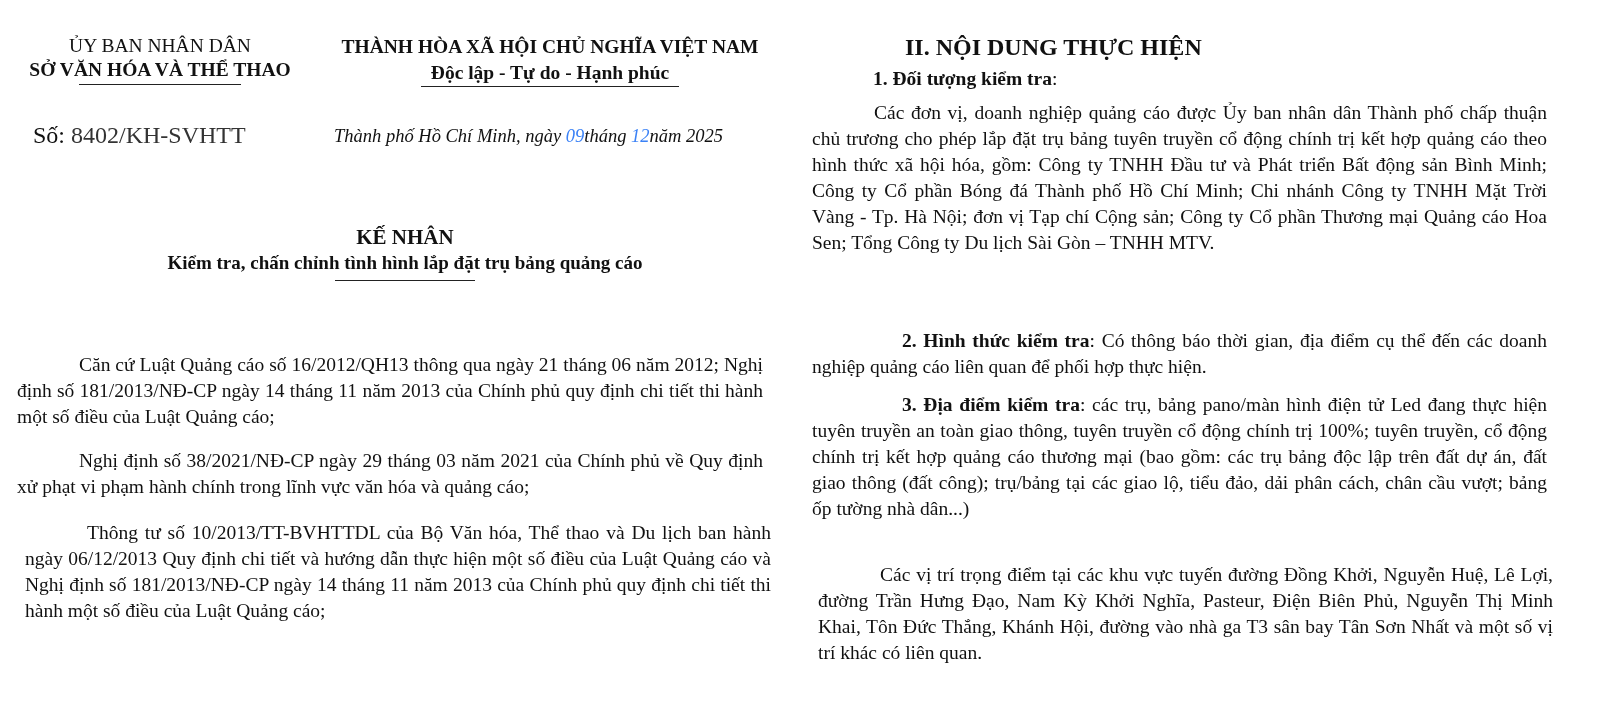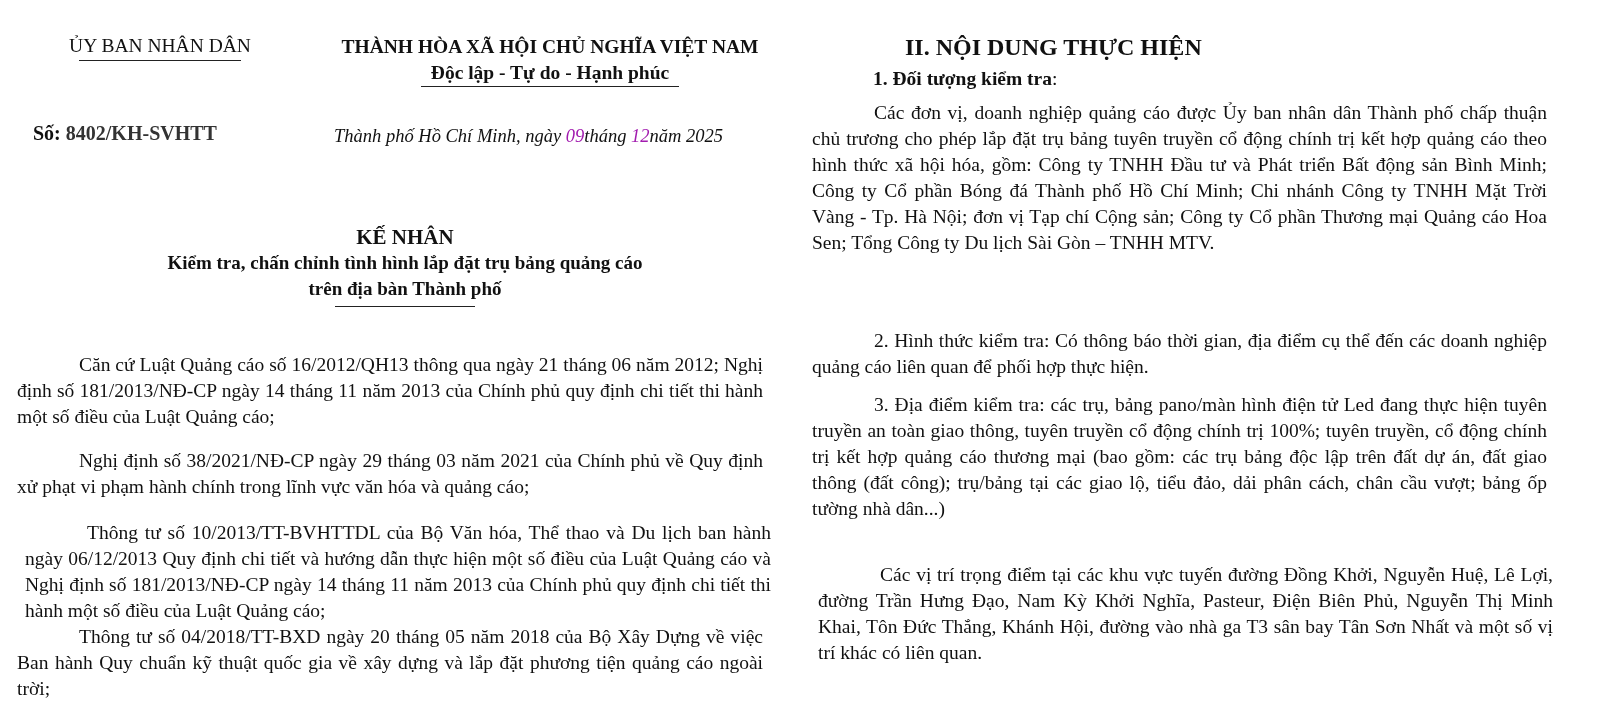--- a/index.html
+++ b/index.html
@@ -7,48 +7,49 @@
       width: 1600px; height: 719px; overflow: hidden; position: relative;
       font-family: "Liberation Serif", "DejaVu Serif", serif;
       color: #111111;
     }
     .page { position: absolute; top: 0; left: 0; width: 1408px; height: 719px; }
 
     
     .agency { position: absolute; left: 10px; top: 34px; width: 300px; text-align: center; font-size: 19.5px; line-height: 24px; }
     .agency .l3 { font-weight: bold; }
     .agency-rule { width: 162px; height: 1px; background: #222; margin: 2px auto 0; }
-    .doc-no { position: absolute; left: 33px; top: 122px; font-size: 20px; font-weight: bold; }
+    .doc-no { position: absolute; left: 33px; top: 122px; font-size: 24px; }
     .doc-no .num { color: #333; }
 
     .nation { position: absolute; left: 300px; top: 34px; width: 500px; text-align: center; font-weight: bold; font-size: 19.5px; line-height: 26px; }
     .motto { display: inline-block; font-weight: bold; }
     .motto-rule { width: 258px; height: 1px; background: #222; margin: 0 auto; }
     .place-date { position: absolute; left: 334px; top: 126px; font-style: italic; font-size: 18.5px; }
-    .place-date .hand { color: #a21caf; text-align: right; }
+    .place-date .hand { color: #3b82f6; text-align: right; }
 
     .title-block { position: absolute; left: 80px; top: 224px; width: 650px; text-align: center; font-weight: bold; }
     .title-main { font-size: 21px; line-height: 26px; }
     .title-sub { font-size: 19px; line-height: 26px; }
     .title-rule { width: 140px; height: 1px; background: #222; margin: 4px auto 0; }
 
     .para { position: absolute; font-size: 19.5px; line-height: 26px; text-align: justify; text-indent: 62px; }
     .left-para { left: 17px; width: 746px; }
     .right-para { left: 812px; width: 735px; }
 
     .heading { position: absolute; font-weight: bold; font-size: 19.5px; line-height: 26px; }
-    .b { font-weight: normal; }
+    .b { font-weight: bold; margin-left: 28px; }
   </style>
 </head>
 <body>
 
 <div class="page">
 
   <div class="agency">
     <div>ỦY BAN NHÂN DÂN</div>
+    <div class="l3">SỞ VĂN HÓA VÀ THỂ THAO</div>
     <div class="agency-rule"></div>
   </div>
 
   <div class="doc-no">
     <span>Số:</span>
     <span class="num">8402/KH-SVHTT</span>
   </div>
 
   <div class="nation">
     <div>THÀNH HÒA XÃ HỘI CHỦ NGHĨA VIỆT NAM</div>
@@ -58,28 +59,26 @@
 
   <div class="place-date">
     <span>Thành phố Hồ Chí Minh, ngày</span>
     <span class="hand">09</span><span>tháng</span>
     <span class="hand">12</span><span>năm 2025</span>
   </div>
 
   <div class="title-block">
     <div class="title-main">KẾ NHÂN</div>
     <div class="title-sub">Kiểm tra, chấn chỉnh tình hình lắp đặt trụ bảng quảng cáo</div>
-    <div class="title-sub">trên địa bàn Thành phố</div>
     <div class="title-rule"></div>
   </div>
 
   <p class="para left-para" style="top:352px;margin:0;">Căn cứ Luật Quảng cáo số 16/2012/QH13 thông qua ngày 21 tháng 06 năm 2012; Nghị định số 181/2013/NĐ-CP ngày 14 tháng 11 năm 2013 của Chính phủ quy định chi tiết thi hành một số điều của Luật Quảng cáo;</p>
   <p class="para left-para" style="top:448px;margin:0;">Nghị định số 38/2021/NĐ-CP ngày 29 tháng 03 năm 2021 của Chính phủ về Quy định xử phạt vi phạm hành chính trong lĩnh vực văn hóa và quảng cáo;</p>
   <p class="para left-para" style="top:512px;margin:8px;">Thông tư số 10/2013/TT-BVHTTDL của Bộ Văn hóa, Thể thao và Du lịch ban hành ngày 06/12/2013 Quy định chi tiết và hướng dẫn thực hiện một số điều của Luật Quảng cáo và Nghị định số 181/2013/NĐ-CP ngày 14 tháng 11 năm 2013 của Chính phủ quy định chi tiết thi hành một số điều của Luật Quảng cáo;</p>
-  <p class="para left-para" style="top:624px;margin:0;">Thông tư số 04/2018/TT-BXD ngày 20 tháng 05 năm 2018 của Bộ Xây Dựng về việc Ban hành Quy chuẩn kỹ thuật quốc gia về xây dựng và lắp đặt phương tiện quảng cáo ngoài trời;</p>
 
   <div class="heading" style="left:873px; top:34px; font-size:24px;margin-left:32px;">II. NỘI DUNG THỰC HIỆN</div>
   <div class="heading" style="left:873px; top:66px;">
     <span>1. Đối tượng kiểm tra</span><span style="font-weight:normal">:</span>
   </div>
 
   <p class="para right-para" style="top:100px;margin:0;">Các đơn vị, doanh nghiệp quảng cáo được Ủy ban nhân dân Thành phố chấp thuận chủ trương cho phép lắp đặt trụ bảng tuyên truyền cổ động chính trị kết hợp quảng cáo theo hình thức xã hội hóa, gồm: Công ty TNHH Đầu tư và Phát triển Bất động sản Bình Minh; Công ty Cổ phần Bóng đá Thành phố Hồ Chí Minh; Chi nhánh Công ty TNHH Mặt Trời Vàng - Tp. Hà Nội; đơn vị Tạp chí Cộng sản; Công ty Cổ phần Thương mại Quảng cáo Hoa Sen; Tổng Công ty Du lịch Sài Gòn – TNHH MTV.</p>
 
   <p class="para right-para" style="top:328px;margin:0;"><span class="b">2. Hình thức kiểm tra</span><span>: Có thông báo thời gian, địa điểm cụ thể đến các doanh nghiệp quảng cáo liên quan để phối hợp thực hiện.</span></p>
 

